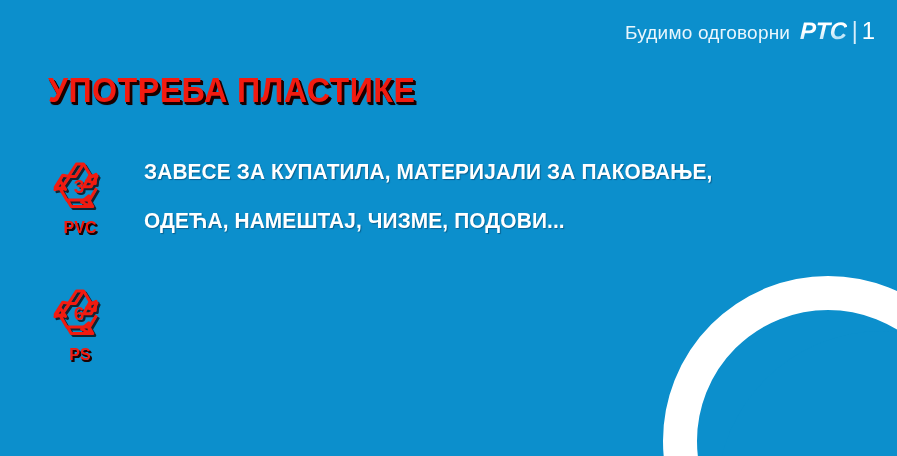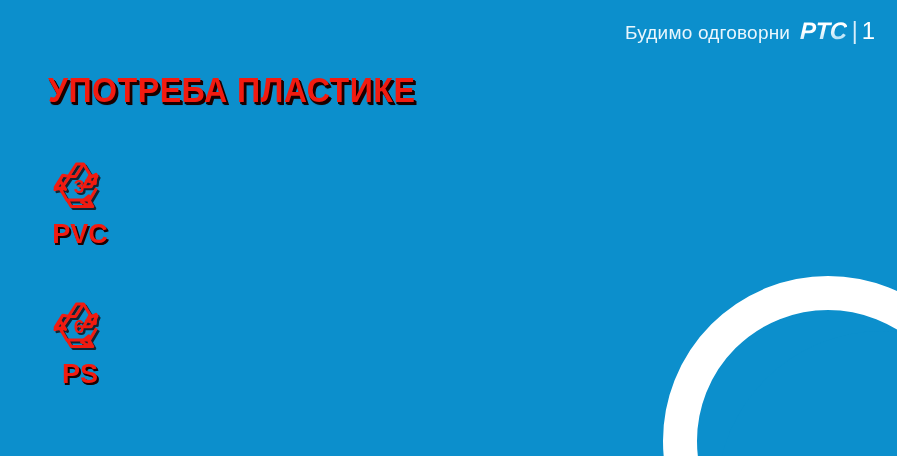--- a/index.html
+++ b/index.html
@@ -138,21 +138,21 @@
   }
   .recycle-triangle {
     width: 56px;
     height: 52px;
     position: relative;
     filter: drop-shadow(2px 2px 0.6px rgba(20,0,0,.75));
   }
   .recycle-triangle svg { display:block; width:56px; height:52px; }
   .recycle-code {
     margin-top: 7px;
-    font-size: 27px;
+    font-size: 16px;
     font-weight: bold;
     color: #f21b10;
     letter-spacing: 0px;
     text-shadow: 2px 2px 0 #1d0202, 1px 2px 0 #1d0202;
   }
 
   
   .row-lines {
     flex: 1 1 auto;
     padding-left: 26px;
@@ -215,20 +215,24 @@
               <path d="M37.0 41.0 L15.5 41.0 L19.2 47.5 L40.7 47.5 Z" transform="translate(0,-1)"></path>
 
               <path d="M15.5 41.0 L8.2 28.6 L3.0 29.6 L8.4 21.2 L13.5 29.4 L9.3 28.0"></path>
 
               <path d="M8.2 28.6 L16.5 16.5 L9.9 15.2 L2.2 27.4 Z" transform="translate(1,0)"></path>
             </g>
             <text x="27" y="33" text-anchor="middle" font-family="Liberation Sans, sans-serif" font-size="19" font-weight="bold" fill="#f21b10">3</text>
           </svg>
         </div>
         <div class="recycle-code">PVC</div>
+      </div>
+      <div class="row-lines">
+        <div class="row-line">ЗАВЕСЕ ЗА КУПАТИЛА, МАТЕРИЈАЛИ ЗА ПАКОВАЊЕ,</div>
+        <div class="row-line">ОДЕЋА, НАМЕШТАЈ, ЧИЗМЕ, ПОДОВИ...</div>
       </div>
     </div>
 
     <div class="content-row" id="content-row-ps">
       <div class="recycle-symbol">
         <div class="recycle-triangle">
           <svg viewBox="0 0 56 52" xmlns="http://www.w3.org/2000/svg" aria-hidden="true">
             <g fill="none" stroke="#f21b10" stroke-width="3.1" stroke-linejoin="round" stroke-linecap="butt">
               <path d="M16.5 16.5 L24.5 4.0 L31.5 4.0 L23.5 16.5 Z"></path>
               <path d="M31.5 4.0 L39.5 17.0 L44.0 14.3 L43.2 23.5 L34.8 20.6 L39.0 18.6"></path>

